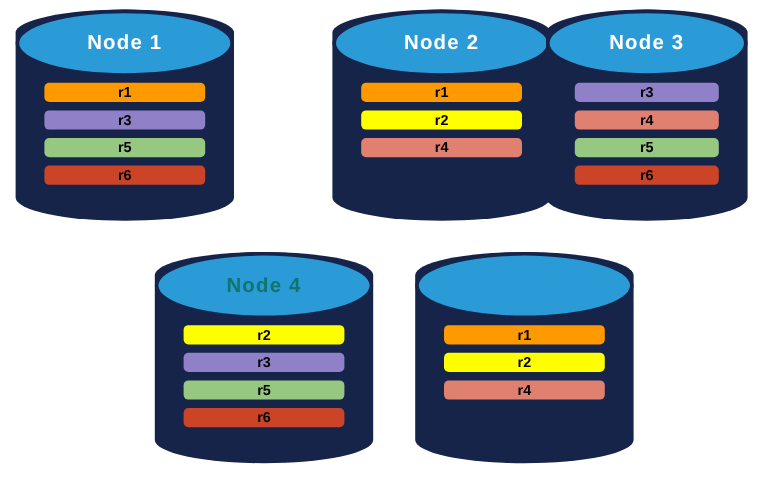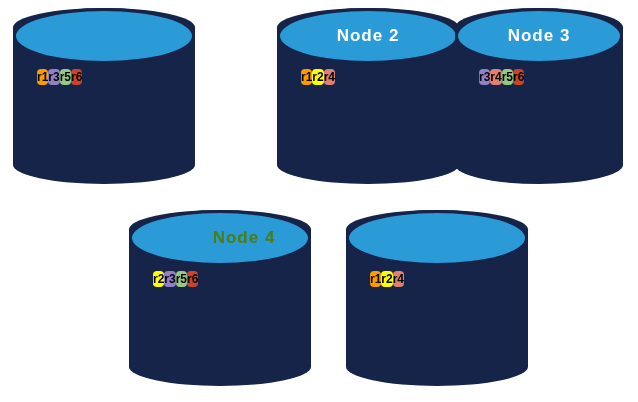--- a/index.html
+++ b/index.html
@@ -64,21 +64,21 @@
     letter-spacing: 1px;
     z-index: 3;
     white-space: nowrap;
   }
 
   .shards {
     position: absolute;
     left: 0;
     width: 100%;
     display: flex;
-    flex-direction: row;
+    flex-direction: column;
     z-index: 2;
     box-sizing: border-box;
     padding: 3px 24px;
   }
 
   .shard {
     height: 16px;
     margin-bottom: 7px;
     border-radius: 4px;
     display: flex;
@@ -92,20 +92,21 @@
   }
   .shard:last-child { margin-bottom: 0; }
 </style>
 </head>
 <body style="background: rgb(255, 255, 255);">
 
 <div id="diagram">
     <div class="node" style="left: 13px; top: 8px; width: 182px; height: 176px;">
       <div class="cyl-body" style="background: rgb(22, 36, 74);"></div>
       <div class="cyl-top" style="background: rgb(43, 155, 216); border-color: rgb(22, 36, 74);"></div>
+      <div class="node-label" style="color: rgb(255, 255, 255);">Node  1</div>
       <div class="shards" style="top: 58px;">
         <div class="shard" style="background: rgb(255, 153, 0); color: rgb(0, 0, 0);">r1</div>
         <div class="shard" style="background: rgb(144, 128, 200); color: rgb(0, 0, 0);">r3</div>
         <div class="shard" style="background: rgb(150, 200, 130); color: rgb(0, 0, 0);">r5</div>
         <div class="shard" style="background: rgb(204, 68, 40); color: rgb(0, 0, 0);">r6</div>
       </div>
     </div>
     <div class="node" style="left: 234px; top: 8px; width: 182px; height: 176px; margin-left: 43px;">
       <div class="cyl-body" style="background: rgb(22, 36, 74);"></div>
       <div class="cyl-top" style="background: rgb(43, 155, 216); border-color: rgb(22, 36, 74);"></div>
@@ -123,21 +124,21 @@
       <div class="shards" style="top: 58px;">
         <div class="shard" style="background: rgb(144, 128, 200); color: rgb(0, 0, 0);">r3</div>
         <div class="shard" style="background: rgb(224, 128, 112); color: rgb(0, 0, 0);">r4</div>
         <div class="shard" style="background: rgb(150, 200, 130); color: rgb(0, 0, 0);">r5</div>
         <div class="shard" style="background: rgb(204, 68, 40); color: rgb(0, 0, 0);">r6</div>
       </div>
     </div>
     <div class="node" style="left: 129px; top: 210px; width: 182px; height: 176px;">
       <div class="cyl-body" style="background: rgb(22, 36, 74);"></div>
       <div class="cyl-top" style="background: rgb(43, 155, 216); border-color: rgb(22, 36, 74);"></div>
-      <div class="node-label" style="color: #4d7c0f; padding-left: 24px;">Node  4</div>
+      <div class="node-label" style="color: #0f766e;">Node  4</div>
       <div class="shards" style="top: 58px;">
         <div class="shard" style="background: rgb(255, 255, 0); color: rgb(0, 0, 0);">r2</div>
         <div class="shard" style="background: rgb(144, 128, 200); color: rgb(0, 0, 0);">r3</div>
         <div class="shard" style="background: rgb(150, 200, 130); color: rgb(0, 0, 0);">r5</div>
         <div class="shard" style="background: rgb(204, 68, 40); color: rgb(0, 0, 0);">r6</div>
       </div>
     </div>
     <div class="node" style="left: 346px; top: 210px; width: 182px; height: 176px;">
       <div class="cyl-body" style="background: rgb(22, 36, 74);"></div>
       <div class="cyl-top" style="background: rgb(43, 155, 216); border-color: rgb(22, 36, 74);"></div>

